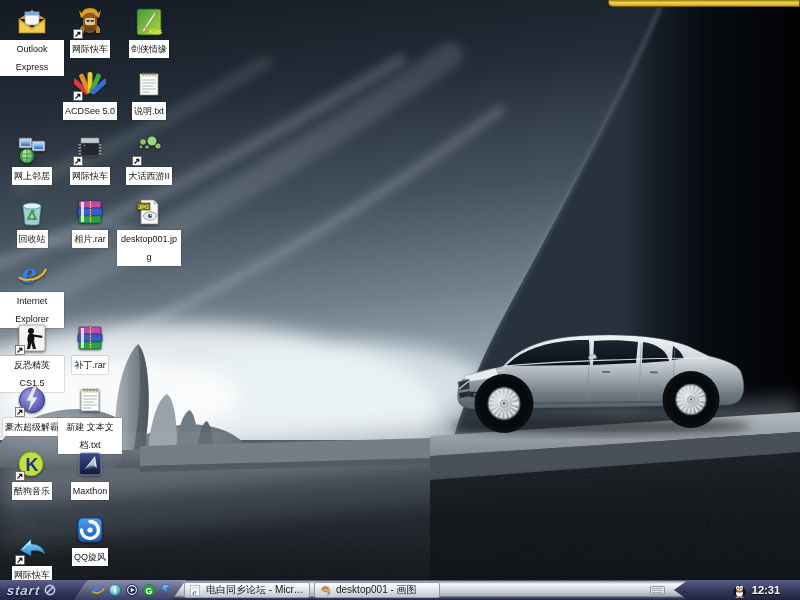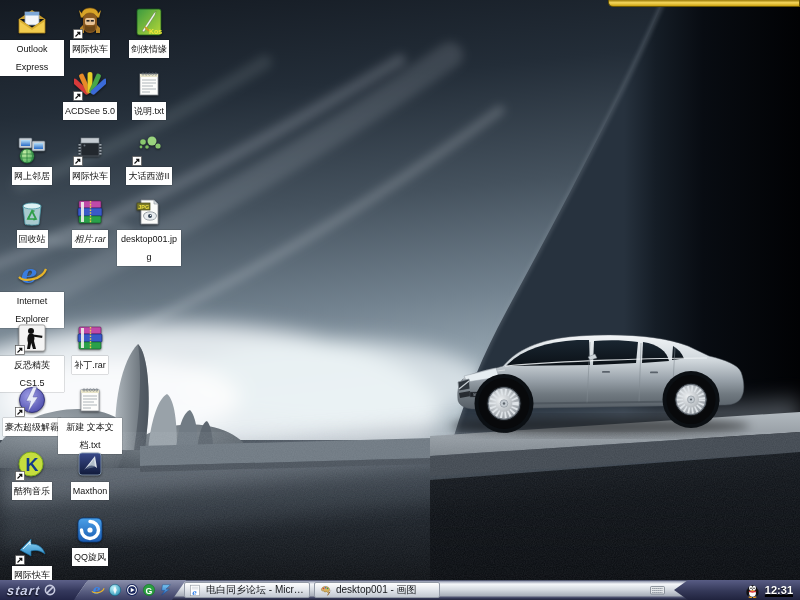--- a/index.html
+++ b/index.html
@@ -39,21 +39,21 @@
   .task-btn{width:126px;height:16px;display:flex;align-items:center;gap:4px;padding:0 4px;box-sizing:border-box;
             background:linear-gradient(180deg,#ffffff,#dfe3e9 55%,#c2c8d1);
             border:1px solid #939aa6;border-radius:2px;cursor:pointer;}
   .tb-ic{width:13px;height:13px;flex:none;}
   .tb-label{font-size:10px;color:#16181c;white-space:nowrap;overflow:hidden;text-overflow:ellipsis;}
   .kbd-btn{position:absolute;right:134px;top:2px;width:17px;height:16px;cursor:pointer;}
   .kbd-btn svg{width:17px;height:16px;display:block;}
   .tray{position:absolute;right:0;top:0;height:20px;width:128px;box-sizing:border-box;
         clip-path:polygon(16px 0,128px 0,128px 20px,16px 20px,2px 10px);
         background:linear-gradient(180deg,#585c84,#343858 55%,#20233e);
-        display:flex;align-items:center;justify-content:flex-end;gap:5px;padding-right:7px;text-decoration:underline;}
+        display:flex;align-items:center;justify-content:flex-end;gap:5px;padding-right:20px;}
   .qq-ic{width:15px;height:16px;cursor:pointer;}
   .qq-ic svg{width:15px;height:16px;display:block;}
   .clock{font-size:11px;font-weight:bold;color:#ffffff;text-shadow:0 1px 1px #000;}
 </style>
 </head>
 <body>
 
 <div id="screen">
 
 <svg width="0" height="0" style="position:absolute" aria-hidden="true">
@@ -517,21 +517,21 @@
           </svg>
         </div><div class="di-label">ACDSee 5.0</div></div>
       <div class="desk-icon" style="left: 58px; top: 133px;"><div class="di-img">
           <svg class="main" viewBox="0 0 32 32">
             <use href="#i-chip"></use>
           </svg>
           <svg class="badge" viewBox="0 0 10 10">
             <use href="#i-arrow"></use>
           </svg>
         </div><div class="di-label">网际快车</div></div>
-      <div class="desk-icon" style="left: 58px; top: 196px; font-style: italic;"><div class="di-img">
+      <div class="desk-icon" style="left: 58px; top: 196px;"><div class="di-img">
           <svg class="main" viewBox="0 0 32 32">
             <use href="#i-rar"></use>
           </svg>
         </div><div class="di-label">相片.rar</div></div>
       <div class="desk-icon" style="left: 58px; top: 322px;"><div class="di-img">
           <svg class="main" viewBox="0 0 32 32">
             <use href="#i-rar"></use>
           </svg>
         </div><div class="di-label">补丁.rar</div></div>
       <div class="desk-icon" style="left: 58px; top: 384px;"><div class="di-img">

